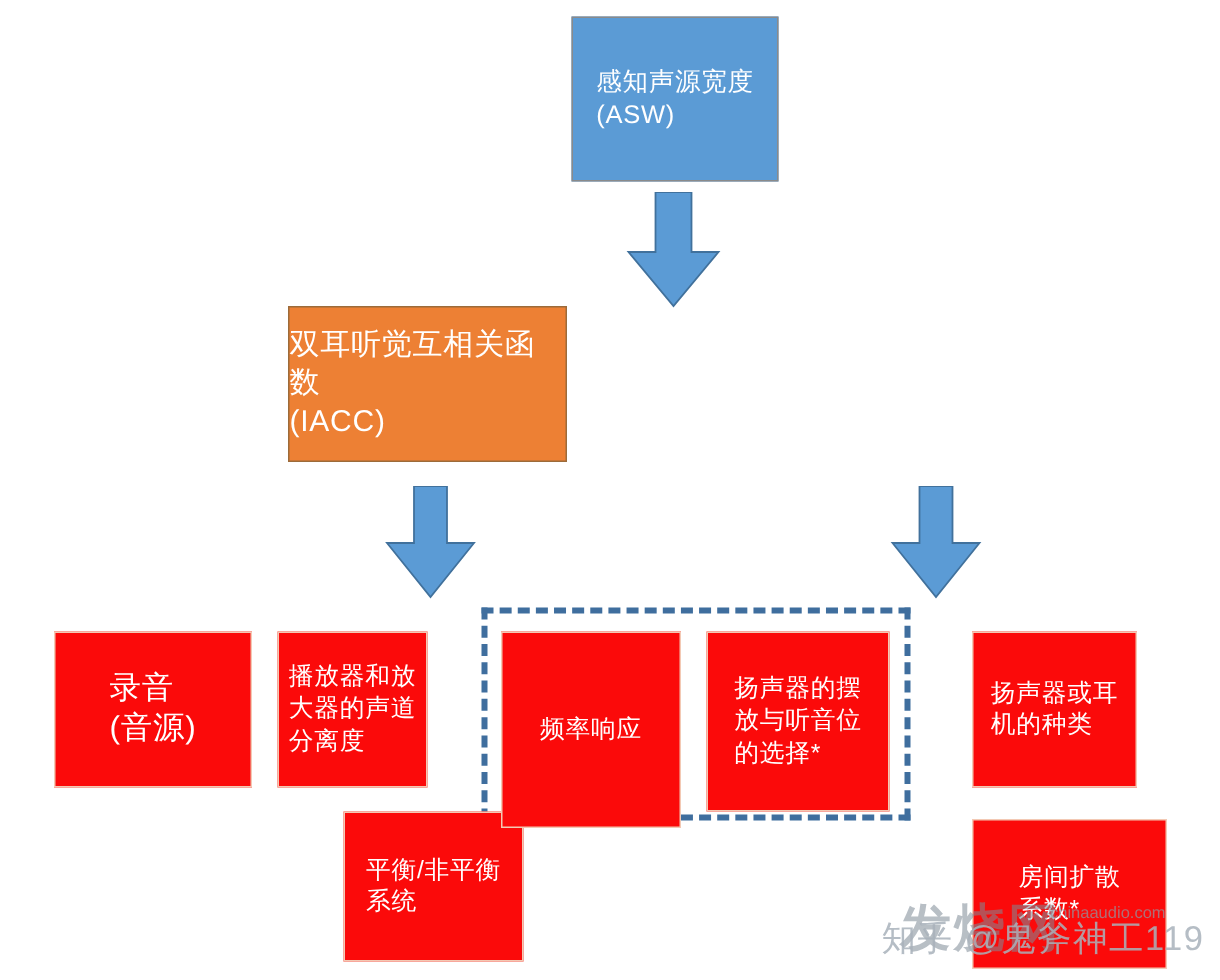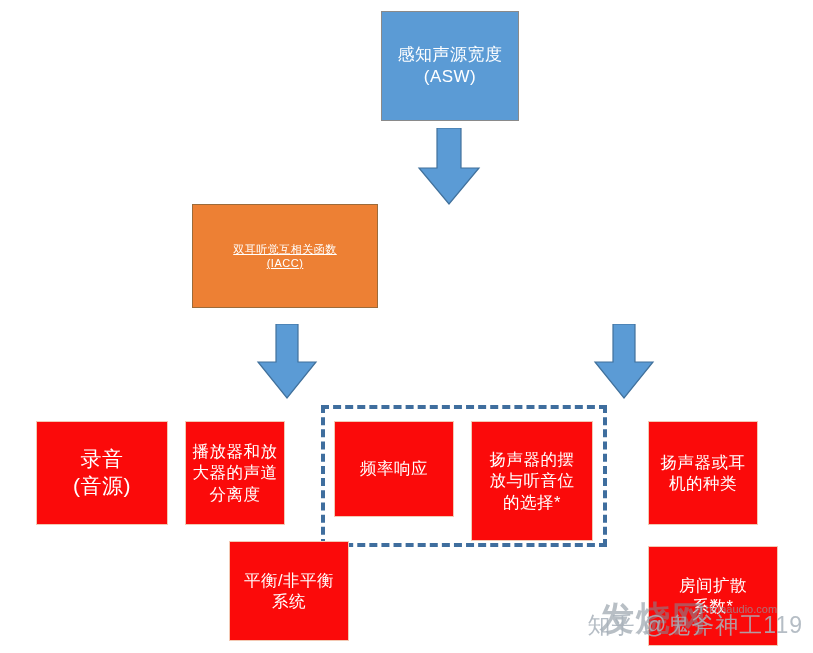--- a/index.html
+++ b/index.html
@@ -19,36 +19,34 @@
     overflow: hidden;
   }
 
   
   .node {
     position: absolute;
     box-sizing: border-box;
     display: flex;
     align-items: center;
     justify-content: center;
-    text-align: center;
     color: #ffffff;
     line-height: 1.28;
     white-space: pre-line;
     letter-spacing: 0.5px;
   }
   .node-blue {
     background: #5b9bd5;
     border: 1px solid #8a8a8a;
     font-size: 17px;
   }
   .node-orange {
     background: #ed8034;
     border: 1px solid #9c6b3a;
-    font-size: 11px;
-    text-decoration: underline;
+    font-size: 20px;
   }
   .node-red {
     background: #fb0a0a;
     border: 1px solid #f3c9b4;
     font-size: 17px;
   }
   .node-red.small {
     font-size: 16.5px;
   }
   .node-red.big {
@@ -169,21 +167,21 @@
   <div class="node node-red big" id="node-recording" style="left:36px; top:421px; width:132px; height:104px;">录音
 (音源)</div>
 
   <div class="node node-red small" id="node-channel-sep" style="left:185px; top:421px; width:100px; height:104px;">播放器和放
 大器的声道
 分离度</div>
 
   <div class="node node-red small" id="node-balanced" style="left:185px; top:541px; width:120px; height:100px;margin-left:44px;">平衡/非平衡
 系统</div>
 
-  <div class="node node-red small" id="node-freq-resp" style="left:334px; top:421px; width:120px; height:96px;">频率响应</div>
+  <div class="node node-red small" id="node-freq-resp" style="left:334px; top:421px; width:120px; height:131px;">频率响应</div>
 
   <div class="node node-red small" id="node-speaker-placement" style="left:471px; top:421px; width:122px; height:120px;">扬声器的摆
 放与听音位
 的选择*</div>
 
   <div class="node node-red small" id="node-speaker-type" style="left:648px; top:421px; width:110px; height:104px;">扬声器或耳
 机的种类</div>
 
   <div class="node node-red small" id="node-room-diffusion" style="left:648px; top:546px; width:130px; height:100px;">房间扩散
 系数*</div>

